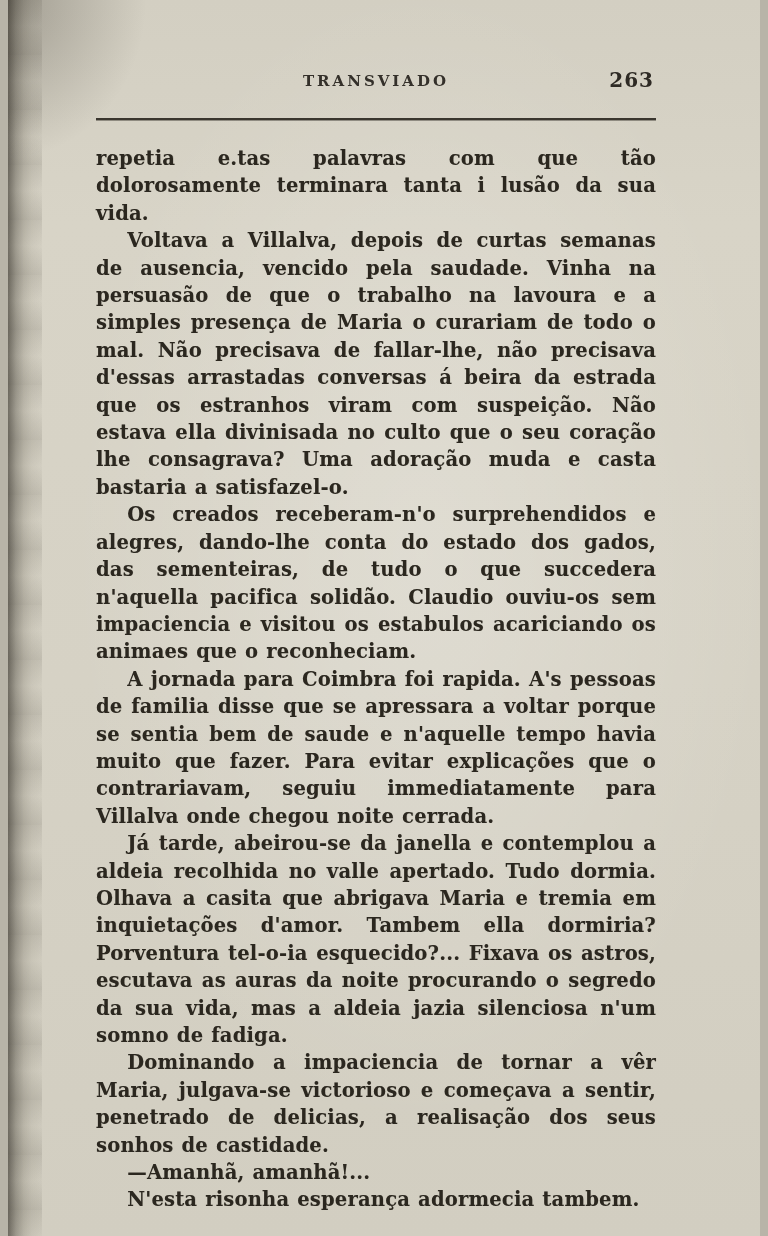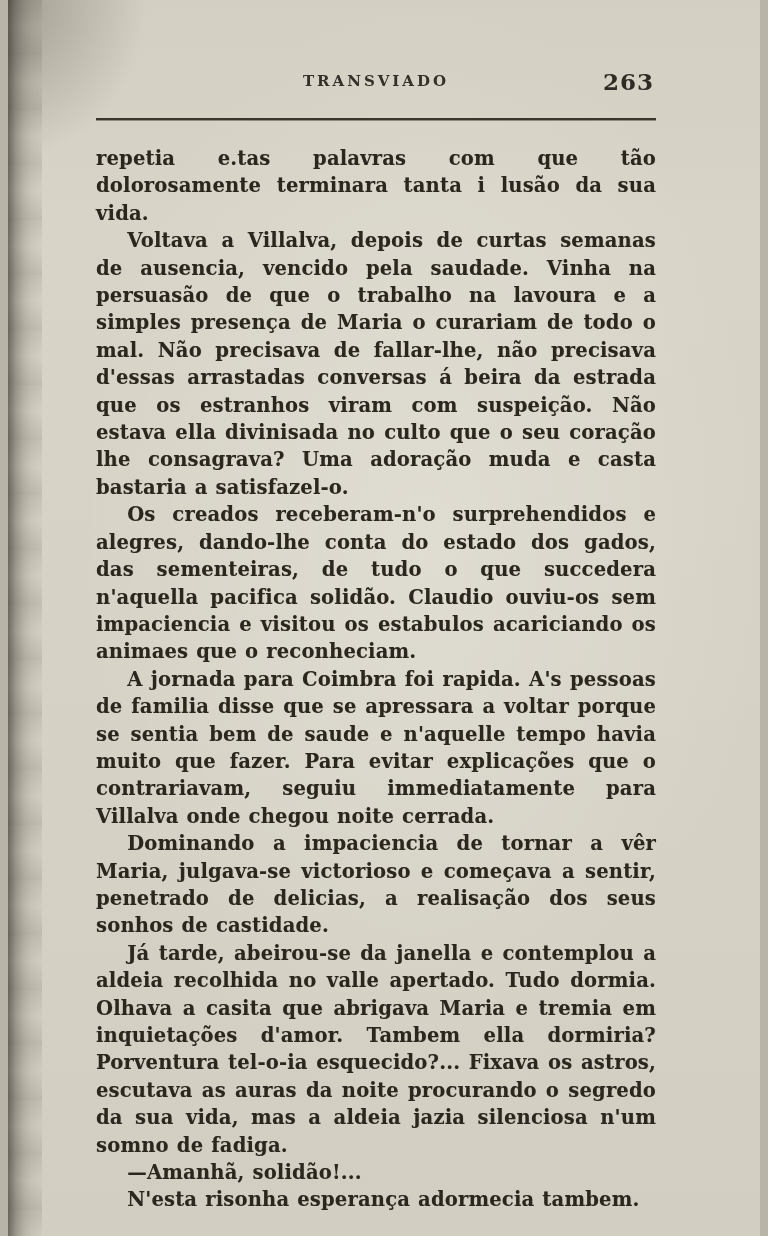--- a/index.html
+++ b/index.html
@@ -58,21 +58,21 @@
     text-align: center;
     font-size: 15px;
     font-weight: bold;
     letter-spacing: 3px;
     color: #34302a;
   }
   .page-number {
     position: absolute;
     right: 2px;
     top: -4px;
-    font-size: 23px;
+    font-size: 20px;
     font-weight: bold;
     letter-spacing: 1px;
     color: #2e2a24;
     margin-left: 24px;
   }
   .header-rule {
     margin-top: 16px;
     height: 0;
     border-top: 2px solid #3a362e;
     border-bottom: 1px solid rgba(58,54,46,0.45);
@@ -108,20 +108,20 @@
       <div class="page-number">263</div>
     </div>
 
     <div class="header-rule"></div>
 
     <div class="body-text">
       <p>repetia e.tas palavras com que tão dolorosamente terminara tanta i lusão da sua vida.</p>
       <p class="indent">Voltava a Villalva, depois de curtas semanas de ausencia, vencido pela saudade. Vinha na persuasão de que o trabalho na lavoura e a simples presença de Maria o curariam de todo o mal. Não precisava de fallar-lhe, não precisava d'essas arrastadas conversas á beira da estrada que os estranhos viram com suspeição. Não estava ella divinisada no culto que o seu coração lhe consagrava? Uma adoração muda e casta bastaria a satisfazel-o.</p>
       <p class="indent">Os creados receberam-n'o surprehendidos e alegres, dando-lhe conta do estado dos gados, das sementeiras, de tudo o que succedera n'aquella pacifica solidão. Claudio ouviu-os sem impaciencia e visitou os estabulos acariciando os animaes que o reconheciam.</p>
       <p class="indent">A jornada para Coimbra foi rapida. A's pessoas de familia disse que se apressara a voltar porque se sentia bem de saude e n'aquelle tempo havia muito que fazer. Para evitar explicações que o contrariavam, seguiu immediatamente para Villalva onde chegou noite cerrada.</p>
+      <p class="indent">Já tarde, abeirou-se da janella e contemplou a aldeia recolhida no valle apertado. Tudo dormia. Olhava a casita que abrigava Maria e tremia em inquietações d'amor. Tambem ella dormiria? Porventura tel-o-ia esquecido?... Fixava os astros, escutava as auras da noite procurando o segredo da sua vida, mas a aldeia jazia silenciosa n'um somno de fadiga.</p>
       <p class="indent">Dominando a impaciencia de tornar a vêr Maria, julgava-se victorioso e começava a sentir, penetrado de delicias, a realisação dos seus sonhos de castidade.</p>
-      <p class="indent">Já tarde, abeirou-se da janella e contemplou a aldeia recolhida no valle apertado. Tudo dormia. Olhava a casita que abrigava Maria e tremia em inquietações d'amor. Tambem ella dormiria? Porventura tel-o-ia esquecido?... Fixava os astros, escutava as auras da noite procurando o segredo da sua vida, mas a aldeia jazia silenciosa n'um somno de fadiga.</p>
-      <p class="indent">—Amanhã, solidão!...</p>
+      <p class="indent">—Amanhã, amanhã!...</p>
       <p class="indent">N'esta risonha esperança adormecia tambem.</p>
     </div>
 
   </div>
 </div>
 
 </body></html>

